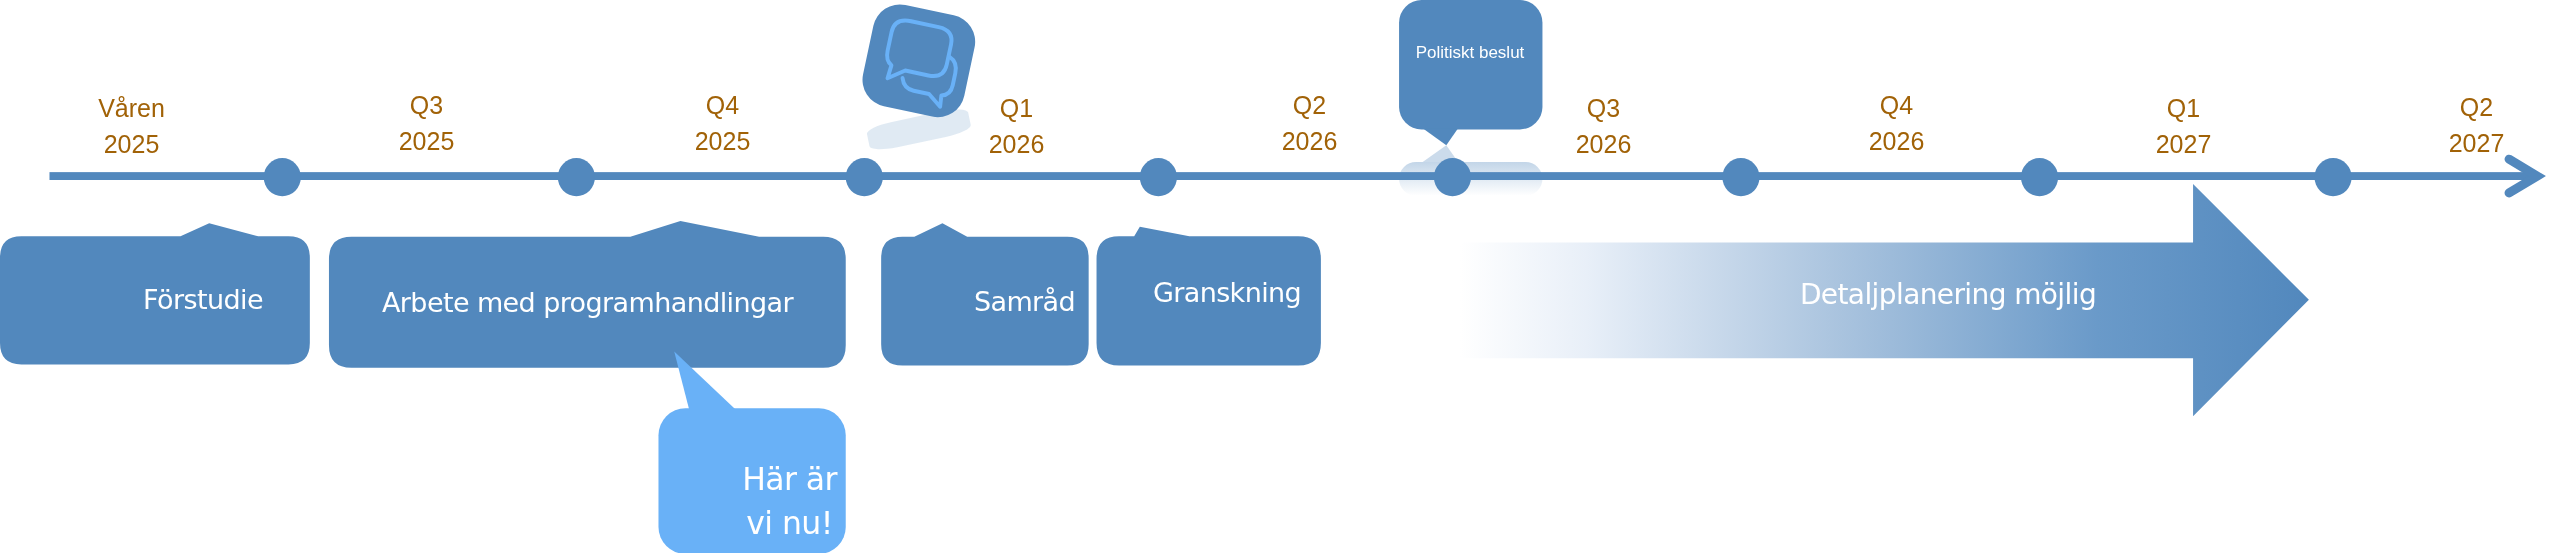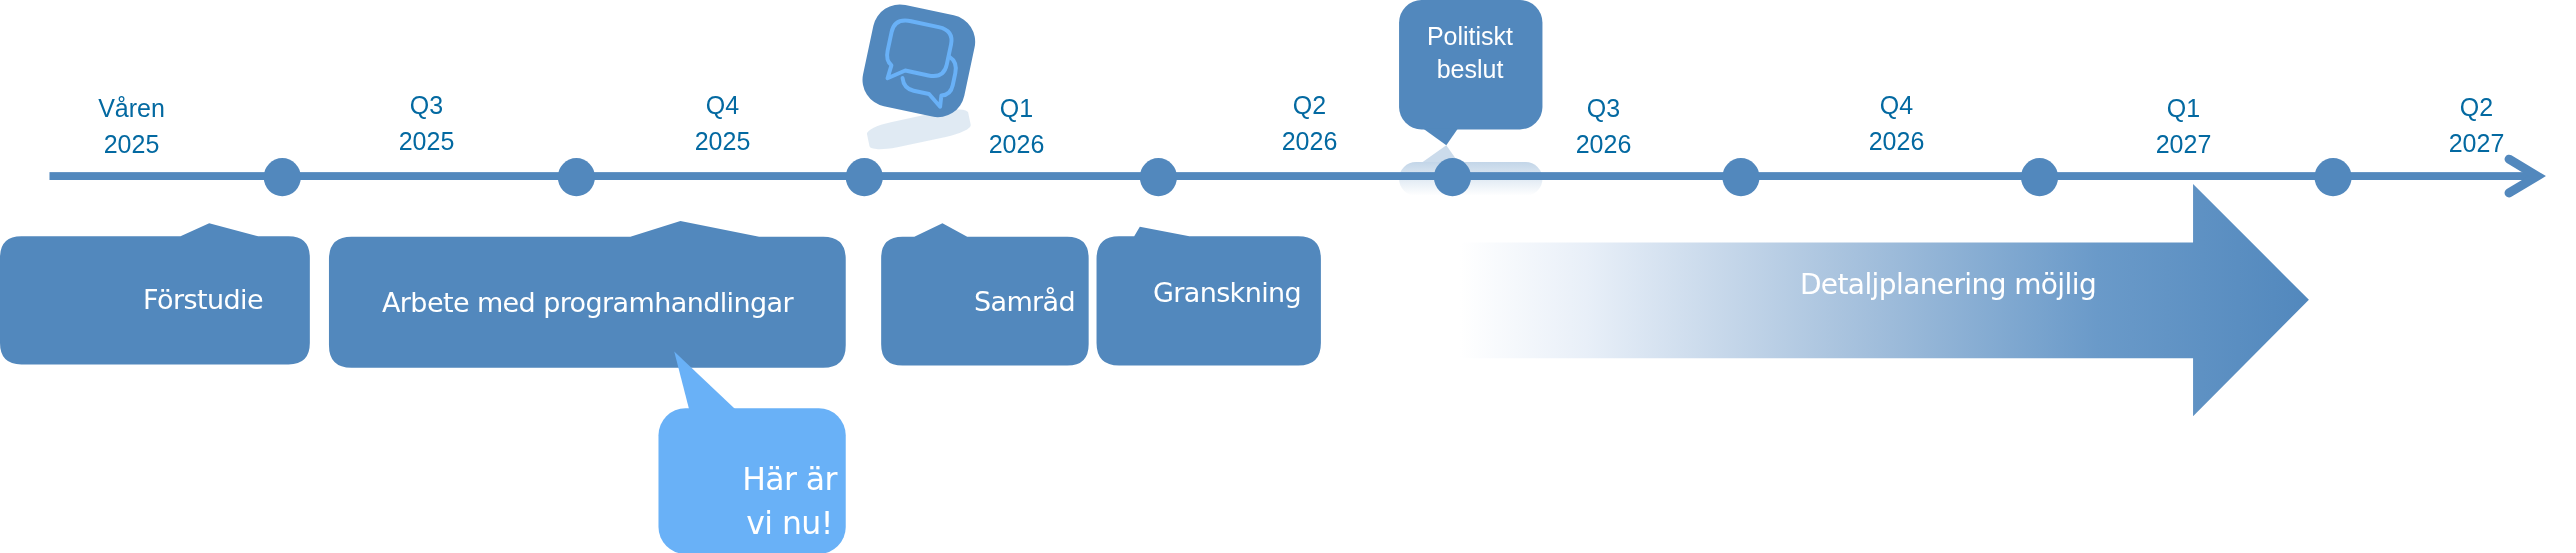--- a/index.html
+++ b/index.html
@@ -1,23 +1,23 @@
 <!DOCTYPE html>
 <html style="font-size:9px"><head>
 <meta charset="utf-8">
 <style>
   html, body { margin:0; padding:0; background:#ffffff; }
   body { width:2576px; height:554px; position:relative; overflow:hidden; font-family:"DejaVu Sans", "Liberation Sans", sans-serif; }
   #canvas { position:absolute; left:0; top:0; width:2576px; height:554px; }
-  .qlabel { position:absolute; width:135px; margin-left:-67px; text-align:center; font-family:"Liberation Sans", sans-serif; font-size:25px; line-height:36px; color:#0369a1; }
+  .qlabel { position:absolute; width:135px; margin-left:-67px; text-align:center; font-family:"Liberation Sans", sans-serif; font-size:25px; line-height:36px; color:#a16207; }
   .qlabel span { display:block; }
   .box-text { position:absolute; display:flex; align-items:center; justify-content:center; text-align:center; color:#ffffff; font-family:"DejaVu Sans", sans-serif; font-weight:normal; letter-spacing:-0.6px; }
   .phase { font-size:27px; line-height:36px; }
   .now { font-size:31.5px; line-height:44px; }
-  .pol { font-family:"Liberation Sans", sans-serif; font-size:25px; line-height:33px; letter-spacing:0; }
+  .pol { font-family:"Liberation Sans", sans-serif; font-size:17px; line-height:46px; letter-spacing:0; }
   .detalj { font-size:28px; line-height:34px; }
 </style>
 </head>
 <body>
 
 <svg id="canvas" xmlns="http://www.w3.org/2000/svg" width="2576" height="554" viewBox="0 0 4581 985">
   <defs>
     <linearGradient id="arrowGrad" x1="2596" y1="0" x2="4106" y2="0" gradientUnits="userSpaceOnUse">
       <stop offset="0" stop-color="#ffffff"></stop>
       <stop offset="0.15" stop-color="#E8EFF8"></stop>
@@ -121,14 +121,14 @@
       <span>2027</span>
     </div>
 </div>
 
 <div class="box-text phase" style="left:0px; top:236px; width:310px; height:128px;margin-left:48px;">Förstudie</div>
 <div class="box-text phase" style="left:371px; top:237px; width:433px; height:131px;text-align:right;">Arbete med programhandlingar</div>
 <div class="box-text phase" style="left:881px; top:237px; width:207px; height:129px;margin-left:40px;">Samråd</div>
 <div class="box-text phase" style="left:1097px; top:228px; width:260px; height:129px;">Granskning</div>
 <div class="box-text now" style="left:729px; top:408px; width:121px; height:186px;">Här är vi nu!</div>
 <div class="box-text pol" style="left:1411px; top:11.2px; width:118px; height:84px;">Politiskt beslut</div>
-<div class="box-text detalj" style="left:1743px; top:235px; width:410px; height:100px;">Detaljplanering möjlig</div>
+<div class="box-text detalj" style="left:1743px; top:245px; width:410px; height:100px;">Detaljplanering möjlig</div>
 
 
 </body></html>

